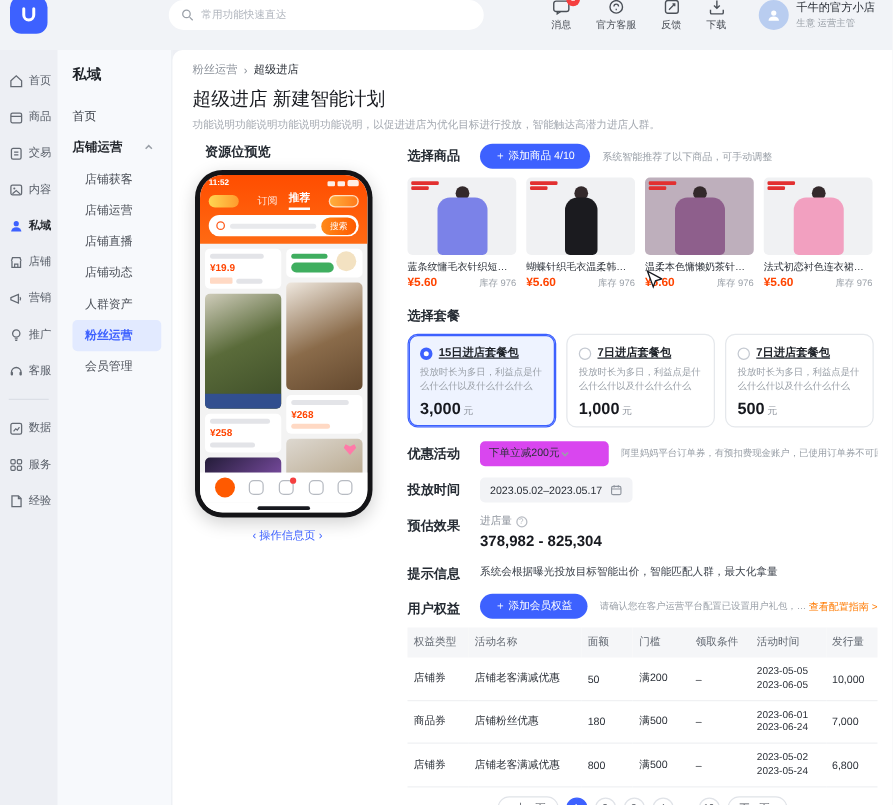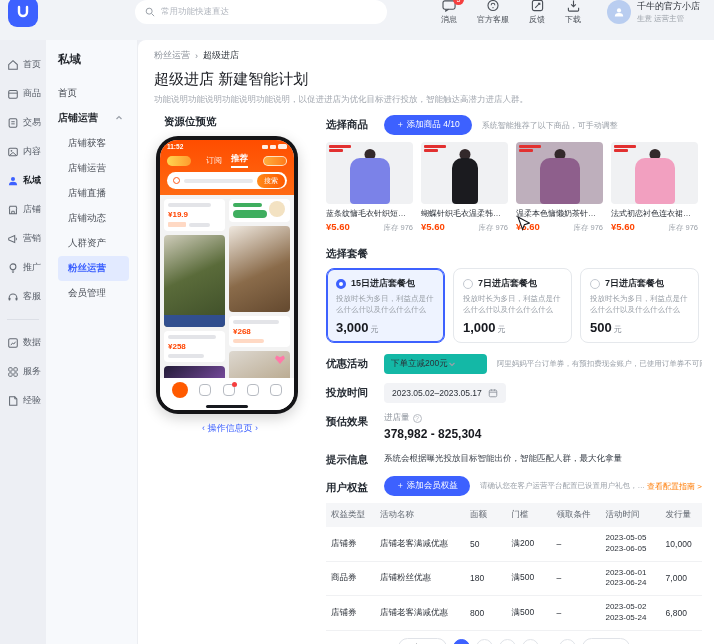--- a/index.html
+++ b/index.html
@@ -114,31 +114,31 @@
   .pbadge i { display:block; height:3px; border-radius:1px; background:#e23030; }
   .ptitle { font-size:8px; color:#2b3038; margin-top:4px; white-space:nowrap; overflow:hidden; text-overflow:ellipsis; }
   .pmeta { display:flex; justify-content:space-between; align-items:baseline; margin-top:2px; }
   .pprice { font-size:9.5px; font-weight:bold; color:#ff4400; }
   .pstock { font-size:7.5px; color:#9aa0a8; }
 
   
   .pkg-row { display:flex; gap:8px; margin:7px 0 11px; }
   .pkg-card { width:119px; border:1px solid #e5e8ec; border-radius:8px; background:#fff; padding:8px 9px 7px; cursor:pointer; }
   .pkg-card.selected { border-color:#3d61ff; background:#eef3ff; box-shadow:0 0 0 1px #3d61ff inset; }
-  .pkg-head { display:flex; align-items:center; gap:5px; margin-bottom:4px; }
+  .pkg-head { display:flex; align-items:center; gap:5px; margin-bottom:4px;text-decoration:underline; }
   .radio { width:10px; height:10px; border-radius:50%; border:1px solid #c4c9d1; background:#fff; flex:none; }
   .radio.on { border:3px solid #3d61ff; }
   .pkg-name { font-size:9px; font-weight:bold; color:#1f2329; white-space:nowrap; }
   .pkg-desc { font-size:7.5px; color:#9aa0a8; line-height:1.4; height:21px; overflow:hidden; margin-bottom:5px; }
   .pkg-price { font-size:13px; font-weight:bold; color:#17191f; }
   .pkg-unit { font-size:8px; color:#8f959e; font-weight:normal; margin-left:2px; }
 
   
   .srow { margin-bottom:9px; }
-  .select { width:108px; height:20px; background:#14b8a6; border-radius:4px; display:flex; align-items:center; padding:0 7px; font-size:8.5px; color:#2b3038; cursor:pointer; }
+  .select { width:108px; height:20px; background:#d946ef; border-radius:4px; display:flex; align-items:center; padding:0 7px; font-size:8.5px; color:#2b3038; cursor:pointer; }
   .date-pill { height:20px; background:#f2f3f6; border-radius:4px; display:flex; align-items:center; gap:6px; padding:0 8px; font-size:8.5px; color:#2b3038; cursor:pointer; }
   .row-hint { font-size:7.5px; color:#9aa0a8; margin-left:10px; padding-top:5px; white-space:nowrap; overflow:hidden; }
   .metric { font-size:8.5px; color:#8f959e; display:flex; align-items:center; gap:3px; }
   .qmark { width:9px; height:9px; border:1px solid #b7bbc2; border-radius:50%; font-size:6.5px; color:#b7bbc2; display:inline-flex; align-items:center; justify-content:center; }
   .qmark::after { content:'?'; }
   .est-val { font-size:12px; font-weight:bold; color:#17191f; margin-top:3px; }
   .tips-text { font-size:8.5px; color:#3d434c; padding-top:3px; }
   .link-orange { color:#ff7a00; font-size:8px; white-space:nowrap; cursor:pointer; }
 
   

